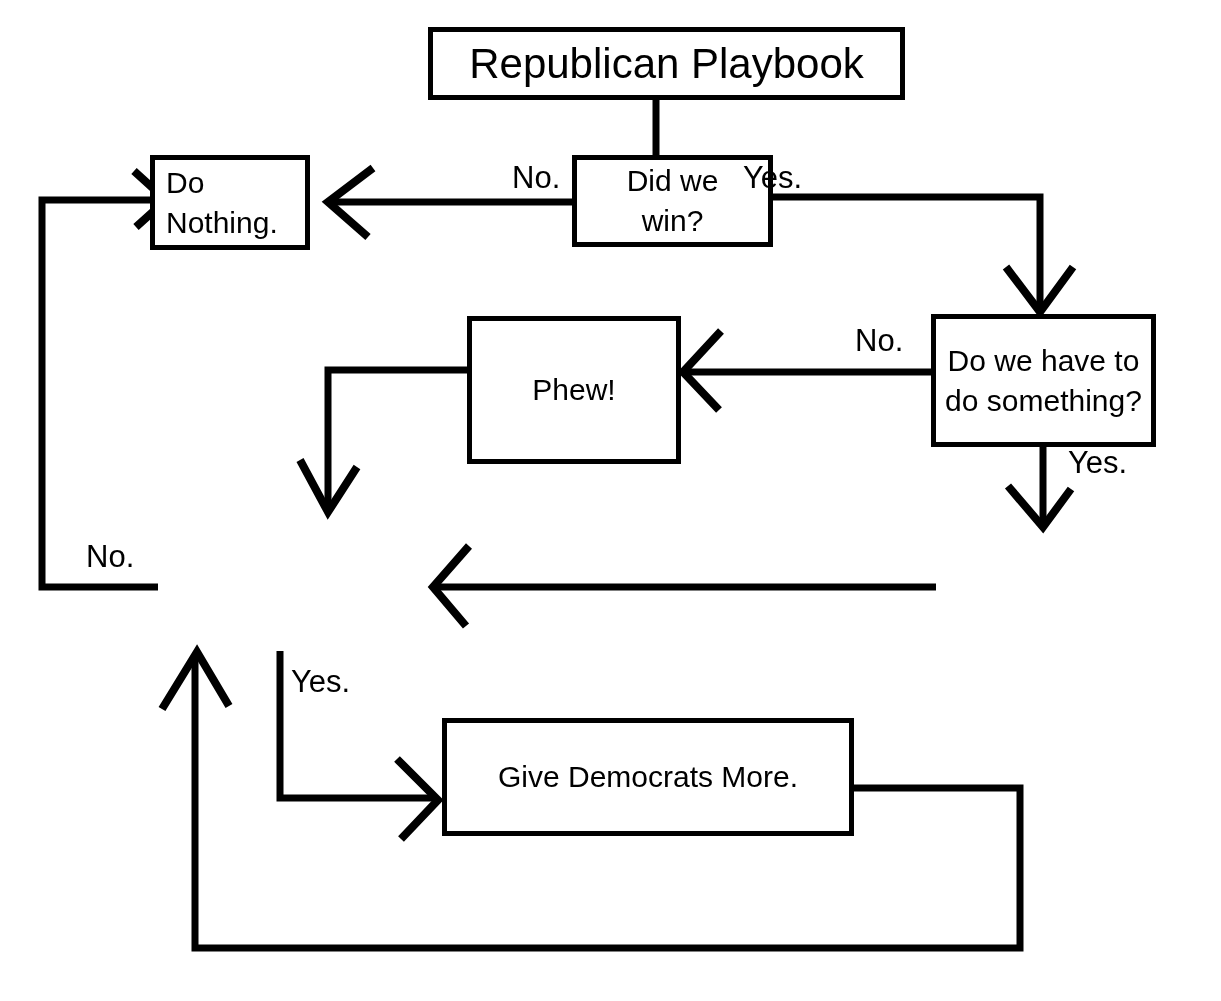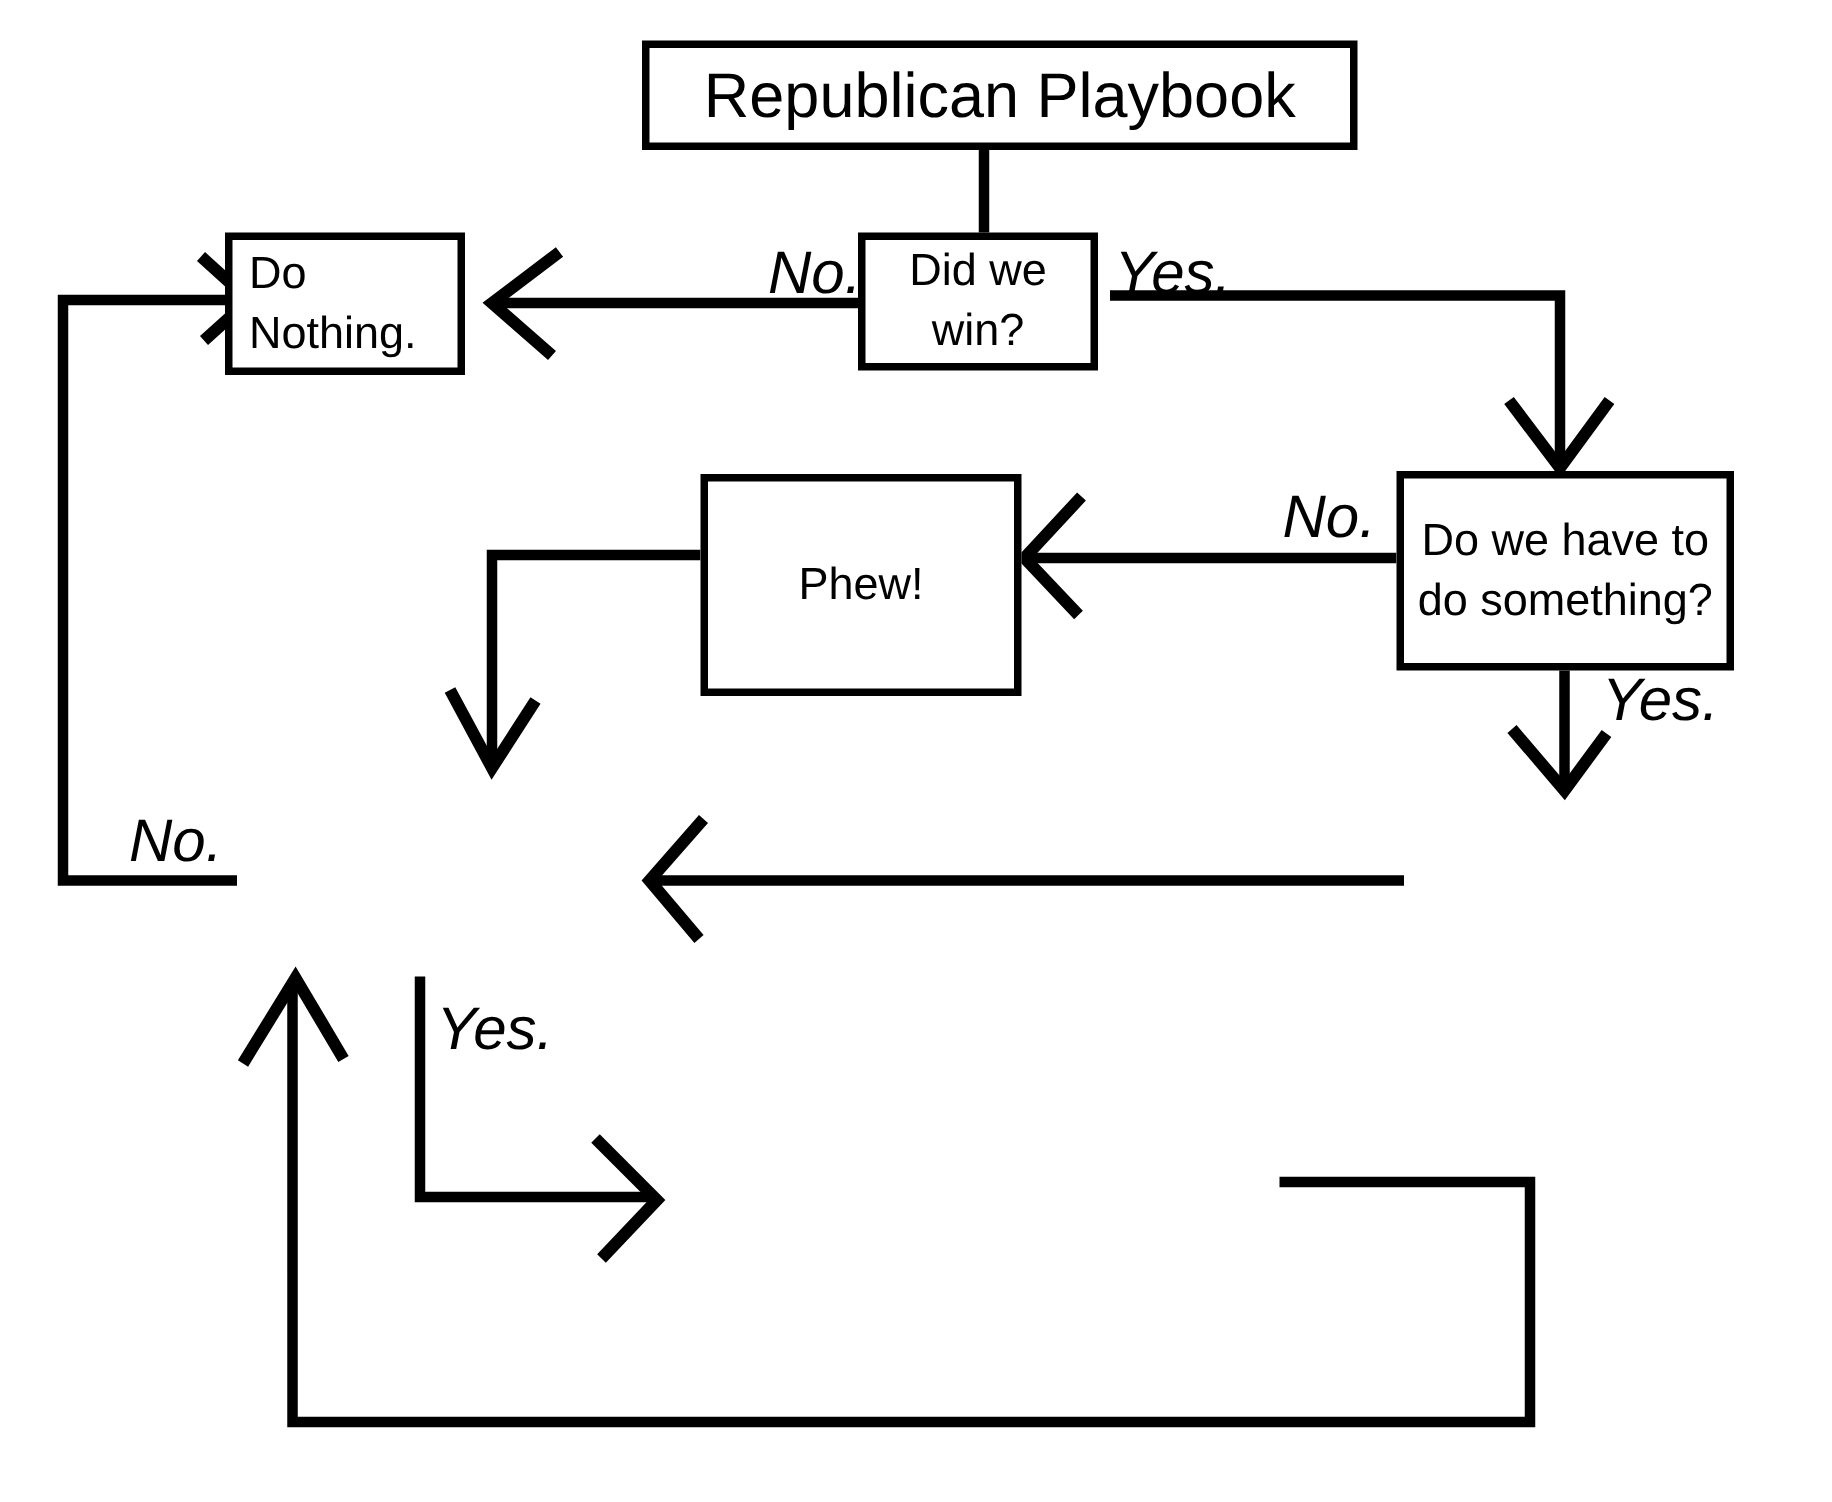--- a/index.html
+++ b/index.html
@@ -27,27 +27,26 @@
     background: #ffffff;
     display: flex;
     align-items: center;
     font-size: 30px;
     line-height: 1.33;
     white-space: pre-line;
   }
   .node.center { justify-content: center; text-align: center; }
   .edge-label {
     position: absolute;
-    font-size: 40px;
+    font-size: 31px;
     line-height: 1;
     white-space: nowrap;
-    font-style: italic;
   }
   #node-title { left: 428px; top: 27px; width: 477px; height: 73px; font-size: 42px; }
-  #node-did-we-win { left: 572px; top: 155px; width: 160px; height: 92px; }
+  #node-did-we-win { left: 572px; top: 155px; width: 201px; height: 92px; }
   #node-do-nothing { left: 150px; top: 155px; width: 160px; height: 95px; padding-left: 11px; }
   #node-do-we-have-to { left: 931px; top: 314px; width: 225px; height: 133px; }
   #node-phew { left: 467px; top: 316px; width: 214px; height: 148px; }
   #node-give-democrats-something { left: 936px; top: 528px; width: 223px; height: 115px; padding-left: 9px; }
   #node-are-we-still-winning { left: 158px; top: 513px; width: 273px; height: 139px; padding-left: 53px; }
   #node-give-democrats-more { left: 442px; top: 718px; width: 412px; height: 118px; }
   #label-did-we-win-no { left: 512px; top: 162px; }
   #label-did-we-win-yes { left: 743px; top: 162px; }
   #label-do-something-no { left: 855px; top: 325px; }
   #label-do-something-yes { left: 1068px; top: 447px; }
@@ -109,20 +108,21 @@
   <div class="node" id="node-do-nothing">Do
 Nothing.</div>
 
   <div class="node center" id="node-do-we-have-to">Do we have to
 do something?</div>
 
   <div class="node center" id="node-phew">Phew!</div>
 
 
 
+  <div class="node center" id="node-give-democrats-more">Give Democrats More.</div>
 
   <div class="edge-label" id="label-did-we-win-no">No.</div>
 
   <div class="edge-label" id="label-did-we-win-yes">Yes.</div>
 
   <div class="edge-label" id="label-do-something-no">No.</div>
 
   <div class="edge-label" id="label-do-something-yes">Yes.</div>
 
   <div class="edge-label" id="label-still-winning-no">No.</div>

